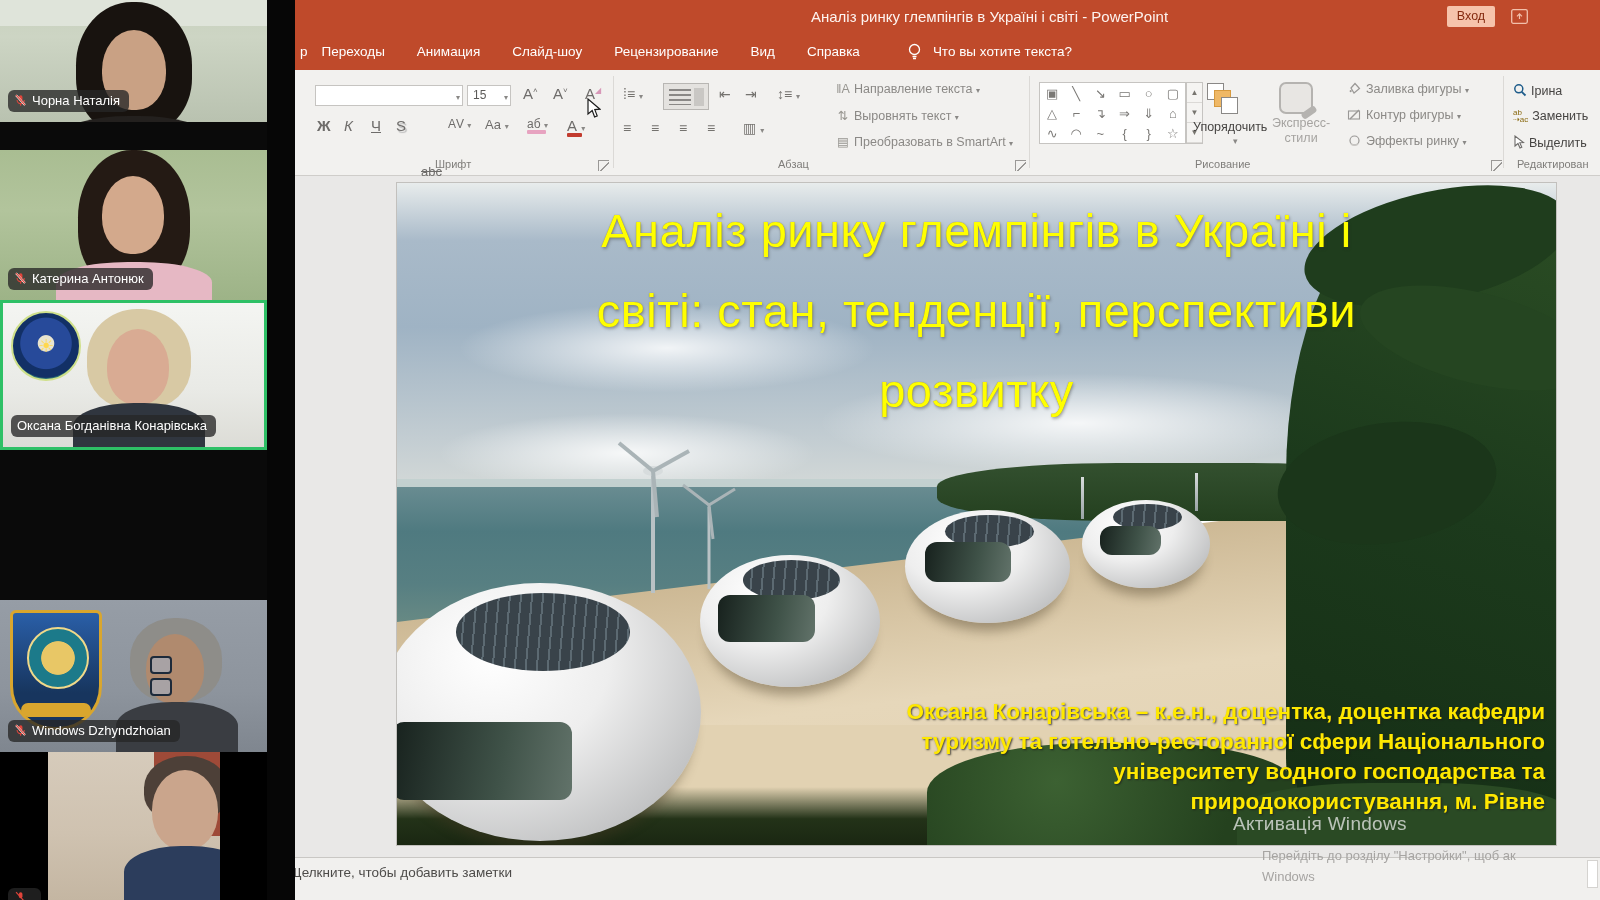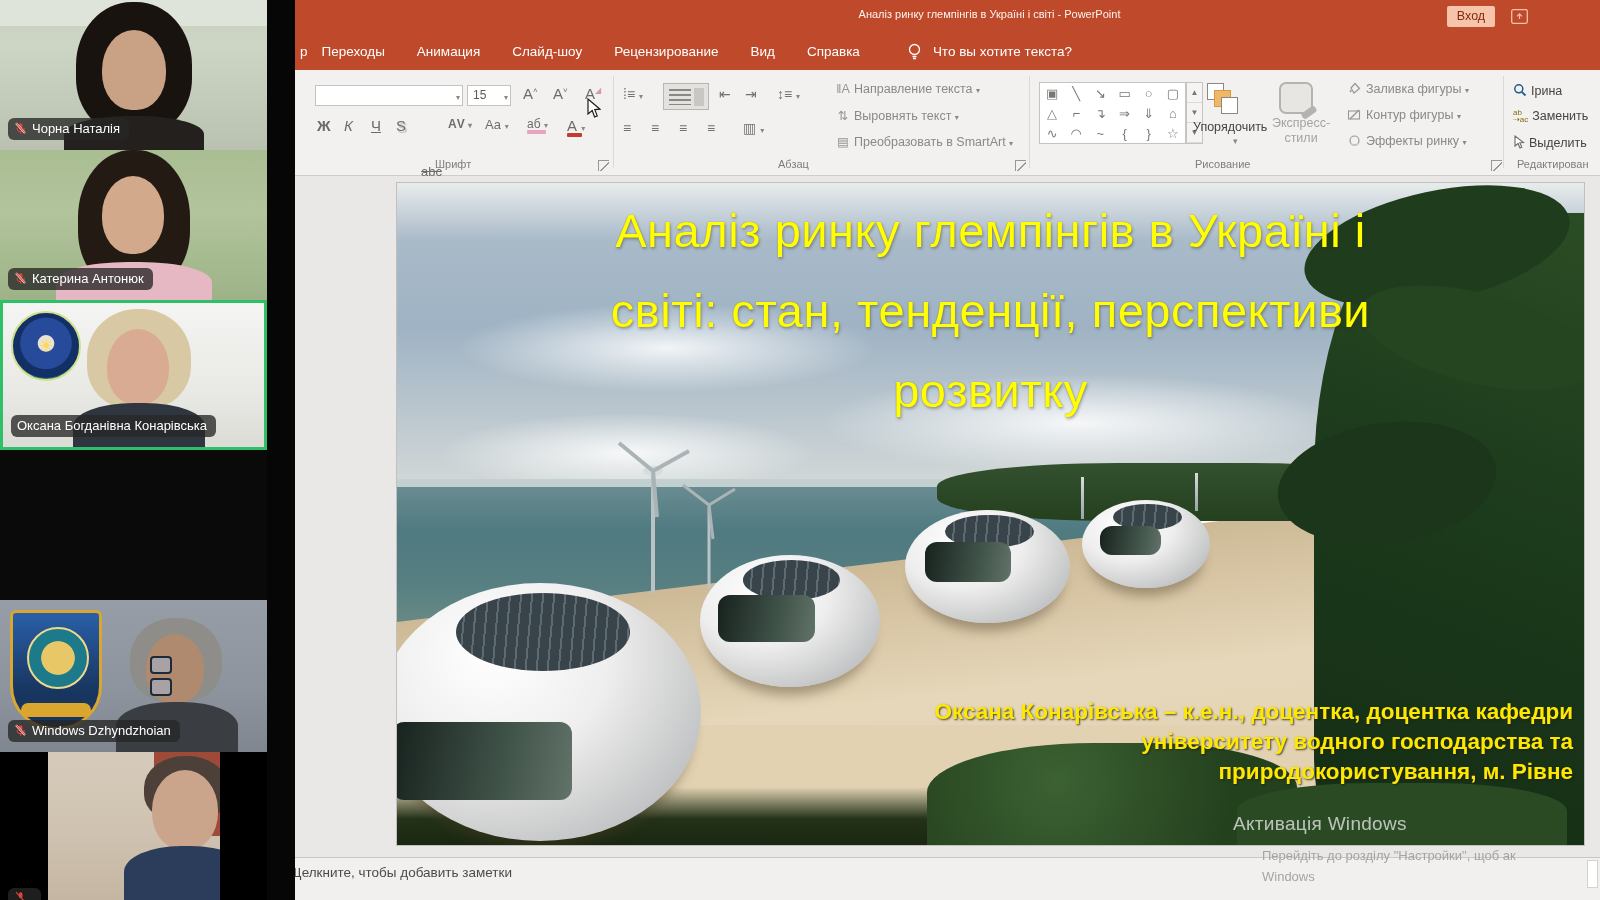--- a/index.html
+++ b/index.html
@@ -2,21 +2,21 @@
 <html><head>
 <meta charset="utf-8">
 <style>
   html,body{margin:0;padding:0;}
   body{width:1600px;height:900px;position:relative;overflow:hidden;background:#000;
        font-family:"Liberation Sans",sans-serif;-webkit-font-smoothing:antialiased;}
 
   
   .sidebar{position:absolute;left:0;top:0;width:295px;height:900px;background:#0a0a0a;}
   .tile{position:absolute;left:0;width:267px;overflow:hidden;background:#1a1a1a;}
-  .t1{top:0;height:150px;background:linear-gradient(180deg,#c7d0bd 0%,#cdd5c4 30%,#b9c2b0 100%);}
+  .t1{top:0;height:122px;background:linear-gradient(180deg,#c7d0bd 0%,#cdd5c4 30%,#b9c2b0 100%);}
   .t2{top:150px;height:150px;background:linear-gradient(180deg,#a9bd92 0%,#b2c49c 40%,#9db387 100%);}
   .t3{top:300px;height:150px;background:linear-gradient(180deg,#f4f5f2 0%,#e9eae6 60%,#dcdcd6 100%);
       border:3px solid #2ec066;box-sizing:border-box;}
   .t4{top:450px;height:150px;background:linear-gradient(180deg,#d9d4c9 0%,#d1ccc0 60%,#bdb8ac 100%);}
   .t5{top:600px;height:152px;background:linear-gradient(180deg,#969da6 0%,#8d949d 60%,#7f868f 100%);}
   .t6{top:752px;height:148px;background:#000;}
   .t6 .vid{position:absolute;left:48px;top:0;width:172px;height:148px;
       background:linear-gradient(180deg,#d6cbbb 0%,#cfc2b0 55%,#c4b6a2 100%);overflow:hidden;}
   .t6 .redwall{position:absolute;right:0;top:0;width:66px;height:84px;background:#9e4a38;border-radius:0 0 0 30%;}
   .t4 .door{position:absolute;right:0;top:0;width:62px;height:150px;background:linear-gradient(90deg,#8d6b50,#7a5a42);}
@@ -68,21 +68,21 @@
   .t6 .namelabel{bottom:-8px;}
   .micsvg{width:13px;height:13px;display:block;}
 
   
   .gap-strip{position:absolute;left:267px;top:0;width:28px;height:900px;background:#060606;}
 
   
   .ppt{position:absolute;left:295px;top:0;width:1305px;height:900px;background:#e9e8e7;overflow:hidden;}
   .titlebar{position:absolute;left:0;top:0;width:100%;height:33px;background:#bf4a2b;}
   .tb-title{position:absolute;left:50%;top:8px;transform:translateX(-50%);margin-left:42px;
-    color:#fdf3ef;font-size:11px;white-space:nowrap;}
+    color:#fdf3ef;font-size:15px;white-space:nowrap;}
   .signin{position:absolute;right:105px;top:6px;width:48px;height:21px;background:#f6c3ab;color:#84290e;
     font-size:12.5px;border:none;border-radius:2px;text-align:center;line-height:21px;cursor:default;}
   .winopts{position:absolute;right:72px;top:9px;width:17px;height:15px;}
 
   .menubar{position:absolute;left:0;top:33px;width:100%;height:37px;background:#bf4a2b;color:#fff;
     font-size:13.5px;display:flex;align-items:center;}
   .menubar .mtab{padding:0 3px;margin-right:26px;white-space:nowrap;}
   .menubar .partial{margin-left:2px;margin-right:8px;}
   .bulb{width:15px;height:18px;margin:0 8px 0 18px;}
 
@@ -130,21 +130,21 @@
   .qs-icon:after{content:"";position:absolute;right:-6px;bottom:-4px;width:16px;height:7px;background:#b5b3b0;border-radius:3px;transform:rotate(-35deg);}
   .edit-item{position:absolute;color:#464442;white-space:nowrap;}
   .edit-item svg{vertical-align:-2px;margin-right:4px;}
   .repl{display:inline-block;font-size:8px;line-height:7px;color:#8a6a10;margin-right:4px;vertical-align:-2px;}
 
   
   .cursor{position:absolute;left:290px;top:98px;z-index:60;}
 
   
   .slide{position:absolute;left:102px;top:183px;width:1159px;height:662px;background:#fff;overflow:hidden;
-    box-shadow:0 0 0 1px #c2c0bd;padding-left:28px;}
+    box-shadow:0 0 0 1px #c2c0bd;}
   .sky{position:absolute;left:0;top:0;width:100%;height:320px;
     background:linear-gradient(180deg,#e8ecec 0%,#a9bac9 18%,#9fb3c4 45%,#c3cdd2 80%,#d8dcd9 100%);}
   .cloud{position:absolute;border-radius:50%;background:radial-gradient(ellipse,rgba(255,255,255,.85),rgba(255,255,255,0) 70%);}
   .ocean{position:absolute;left:0;top:296px;width:780px;height:150px;
     background:linear-gradient(180deg,#6d8f94 0%,#4f7a80 35%,#577f82 70%,#6a8b84 100%);}
   .ocean:before{content:"";position:absolute;left:0;top:0;width:100%;height:8px;background:#e8ecea;opacity:.7;}
   .sand-main{position:absolute;left:-40px;top:368px;width:1260px;height:400px;transform:rotate(-7deg);
     background:linear-gradient(180deg,#cdb995 0%,#e6d7ba 35%,#e0cfae 100%);}
   .sand-fill{position:absolute;left:0;bottom:0;width:100%;height:120px;background:#e2d2b2;}
   .fartrees{position:absolute;left:540px;top:280px;width:450px;height:58px;border-radius:40% 30% 20% 40%;
@@ -316,21 +316,21 @@
       <span>15</span><span class="ca">▾</span>
     </div>
     <div class="grow-shrink" style="left:228px;"><span>А</span><sup>˄</sup></div>
     <div class="grow-shrink" style="left:258px;"><span>А</span><sup>˅</sup></div>
     <div class="grow-shrink" style="left:290px;"><span>А</span><sup style="color:#d898b8;">◢</sup></div>
     <div class="fbtn b" style="left:22px;">Ж</div>
     <div class="fbtn i" style="left:49px;">К</div>
     <div class="fbtn u" style="left:76px;">Ч</div>
     <div class="fbtn sh" style="left:101px;">S</div>
     <div class="fbtn st" style="left:126px;margin-top:47px;">abc</div>
-    <div class="fbtn" style="left:153px;font-size:12px;font-weight:bold;"><span>АV</span> <span class="mini-arrow">▾</span></div>
+    <div class="fbtn" style="left:153px;font-size:12px;"><span>АV</span> <span class="mini-arrow">▾</span></div>
     <div class="fbtn" style="left:190px;font-size:13px;"><span>Аа</span> <span class="mini-arrow">▾</span></div>
     <div class="fbtn hl-bar" style="left:232px;font-size:12px;"><span>аб</span> <span class="mini-arrow">▾</span></div>
     <div class="fbtn fc-bar" style="left:272px;"><span>А</span> <span class="mini-arrow">▾</span></div>
     <div class="glabel" style="left:140px;">Шрифт</div>
     <div class="launcher" style="left:303px;"></div>
     <div class="vsep" style="left:318px;"></div>
 
     <div class="ric" style="left:328px;top:16px;">⁞≡ <span class="mini-arrow">▾</span></div>
     <div class="boxicon" style="left:368px;">
         <i></i>
@@ -473,20 +473,21 @@
       </div>
 
     <div class="slide-title">
       <div>Аналіз ринку глемпінгів в Україні і</div>
       <div>світі: стан, тенденції, перспективи</div>
       <div>розвитку</div>
     </div>
 
     <div class="credit">
       <div>Оксана Конарівська – к.е.н., доцентка, доцентка кафедри</div>
+      <div>туризму та готельно-ресторанної сфери Національного</div>
       <div>університету водного господарства та</div>
       <div>природокористування, м. Рівне</div>
     </div>
 
     <div class="activation1">Активація Windows</div>
   </div>
 
   <div class="notesbar">
     <div class="notes-text">Щелкните, чтобы добавить заметки</div>
   </div>

